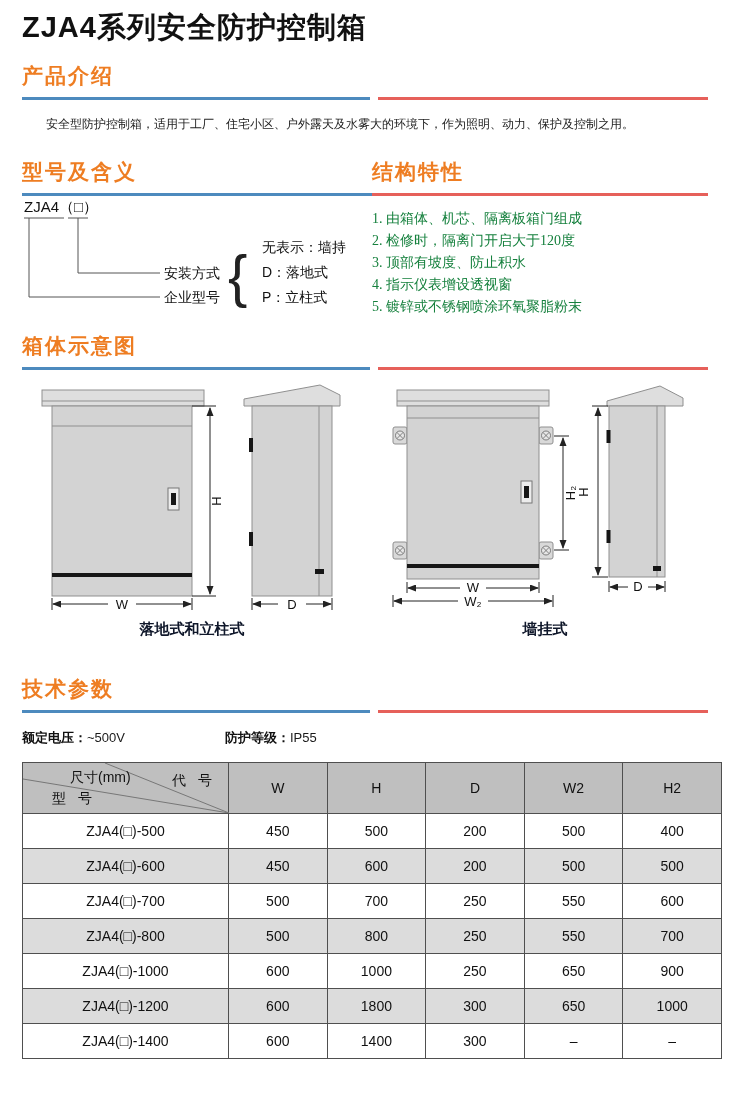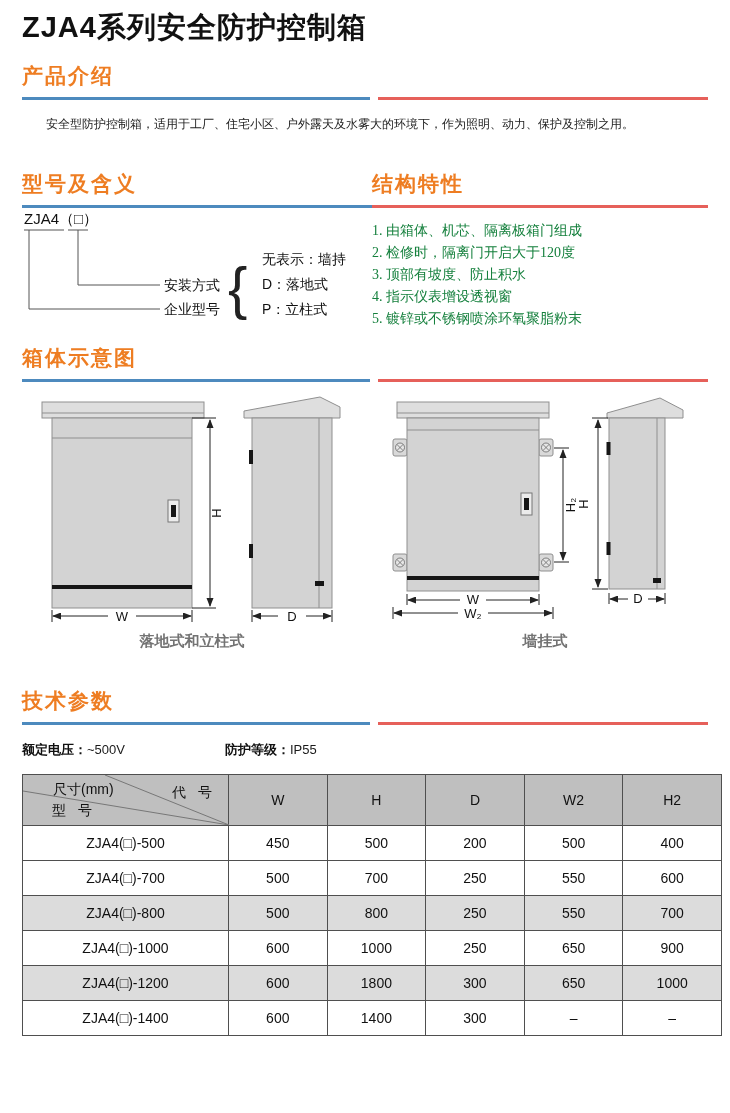--- a/index.html
+++ b/index.html
@@ -7,46 +7,46 @@
        font-family:"Liberation Sans", sans-serif;color:#1a1a1a;}
   .page{padding:8px 0 0 22px;}
   .title{font-size:29px;font-weight:bold;margin:0 0 14px 0;letter-spacing:1px;color:#111;}
   .sec-h{font-size:21px;font-weight:bold;color:#ee7d22;margin:0 0 7px 0;letter-spacing:2px;}
   .rule{display:flex;align-items:center;gap:8px;height:3px;margin-right:22px;}
   .rule .b{background:#4d8abe;height:3px;}
   .rule .r{background:#e6605a;height:3px;}
   .rule .half-b{width:348px;}
   .rule .rest-r{flex:1;}
   .intro{font-size:12px;line-height:23px;margin:13px 22px 0 0;text-indent:2em;color:#222;}
-  .twocol{display:flex;margin-top:34px;}
+  .twocol{display:flex;margin-top:22px;}
   .col-l{width:350px;}
   .col-r{flex:1;margin-right:22px;}
   .col-l .rule,.col-r .rule{margin-right:0;}
   .full{width:100%;}
   .feature-list{margin-top:12px;font-size:14px;line-height:22px;color:#15803d;font-family:Liberation Serif, serif;}
   .diag-section{margin-top:10px;}
   .diagrams{display:flex;margin-top:12px;gap:18px;}
   figure{margin:0;}
-  figcaption{text-align:center;font-size:15px;font-weight:bold;margin-top:4px;color:#737373;}
+  figcaption{text-align:center;font-size:15px;font-weight:bold;margin-top:4px;color:#0f172a;}
   .tech{margin-top:36px;}
   .specs{margin-top:12px;font-size:13px;}
   .spec-row{display:flex;line-height:25px;}
   .spec{white-space:nowrap;}
   .spec-1{width:203px;}
   .spec b{font-weight:bold;color:#111;}
   table.dims{border-collapse:collapse;table-layout:fixed;width:700px;margin-top:12px;
              font-size:14px;color:#111;}
   table.dims td,table.dims th{border:1px solid #4f4f4f;text-align:center;font-weight:normal;padding:0;}
   table.dims thead th{background:#bfbfbf;height:50px;}
   table.dims tbody td{height:34px;}
   tr.alt{background:#dcdcdc;}
   .corner{position:relative;background:#bfbfbf;}
   .corner svg{position:absolute;left:0;top:0;}
   .corner .lbl{position:absolute;font-size:14px;white-space:nowrap;}
-  .lbl-dim{left:30px;top:6px;}
+  .lbl-dim{left:47px;top:6px;}
   .lbl-code{right:12px;top:9px;letter-spacing:4px;}
   .lbl-model{left:13px;bottom:5px;letter-spacing:4px;margin-left:16px;}
   
   svg text{font-family:"Liberation Sans", sans-serif;}
   .roof{fill:#dedede;stroke:#8f8f8f;stroke-width:1;}
   .bodyfill{fill:#d3d3d3;stroke:#8f8f8f;stroke-width:1;}
   .edge{stroke:#8f8f8f;stroke-width:1;fill:none;}
   .handle{fill:#ececec;stroke:#777;stroke-width:1;}
   .dark{fill:#161616;stroke:none;}
   .dim line{stroke:#222;stroke-width:1;}
@@ -303,20 +303,28 @@
       </thead>
       <tbody>
         <tr>
           <td>ZJA4(□)-500</td>
           <td>450</td>
           <td>500</td>
           <td>200</td>
           <td>500</td>
           <td>400</td>
         </tr>
+        <tr class="alt">
+          <td>ZJA4(□)-600</td>
+          <td>450</td>
+          <td>600</td>
+          <td>200</td>
+          <td>500</td>
+          <td>500</td>
+        </tr>
         <tr>
           <td>ZJA4(□)-700</td>
           <td>500</td>
           <td>700</td>
           <td>250</td>
           <td>550</td>
           <td>600</td>
         </tr>
         <tr class="alt">
           <td>ZJA4(□)-800</td>

